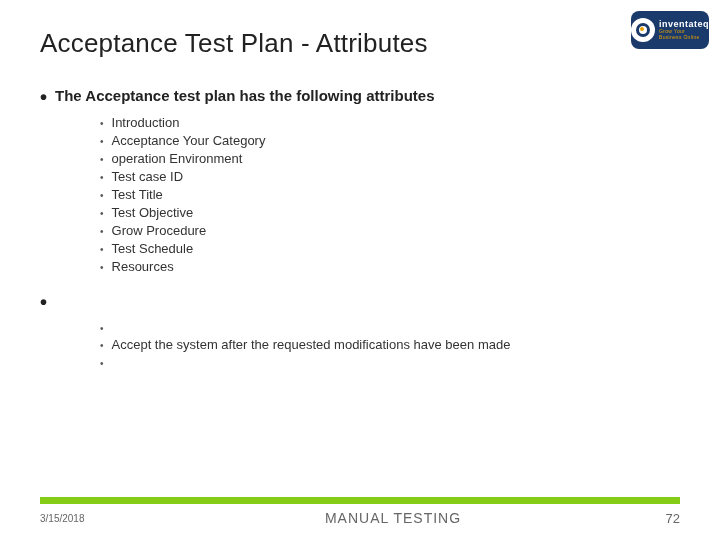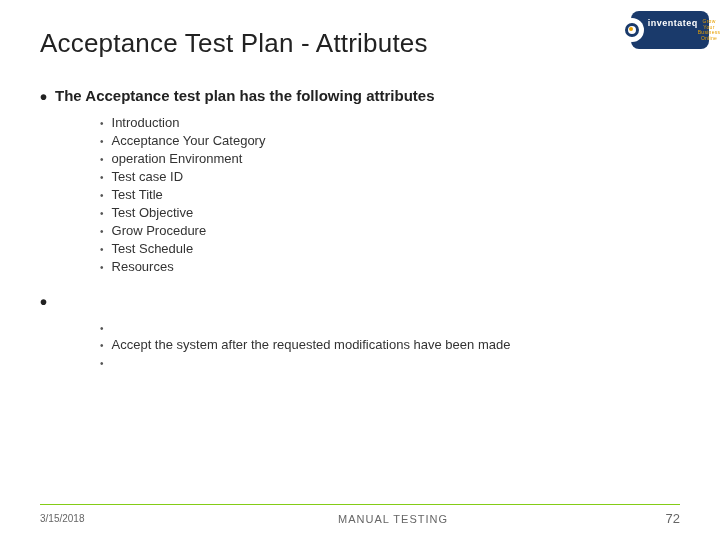--- a/index.html
+++ b/index.html
@@ -74,23 +74,22 @@
       top: 1px;
       left: 1px;
       width: 4px;
       height: 4px;
       background: #e8a000;
       border-radius: 50%;
     }
 
     .logo-text-block {
       display: flex;
-      flex-direction: row;
+      flex-direction: column;
       align-items: flex-start;
-      text-align: center;
     }
 
     .logo-text-main {
       color: #ffffff;
       font-size: 9px;
       font-weight: 800;
       letter-spacing: 0.5px;
       line-height: 1.1;
     }
 
@@ -160,31 +159,31 @@
 
     
     .slide-footer {
       position: absolute;
       bottom: 14px;
       left: 40px;
       right: 40px;
       display: flex;
       justify-content: space-between;
       align-items: center;
-      border-top: 1px solid #84cc16;
+      border-top: 7px solid #84cc16;
       padding-top: 6px;
     }
 
     .footer-date {
       font-size: 10px;
       color: #666;
     }
 
     .footer-center {
-      font-size: 11px;
+      font-size: 14px;
       color: #666;
       letter-spacing: 1px;
       padding-left: 36px;
     }
 
     .footer-page {
       font-size: 13px;
       color: #666;
     }
   </style>

